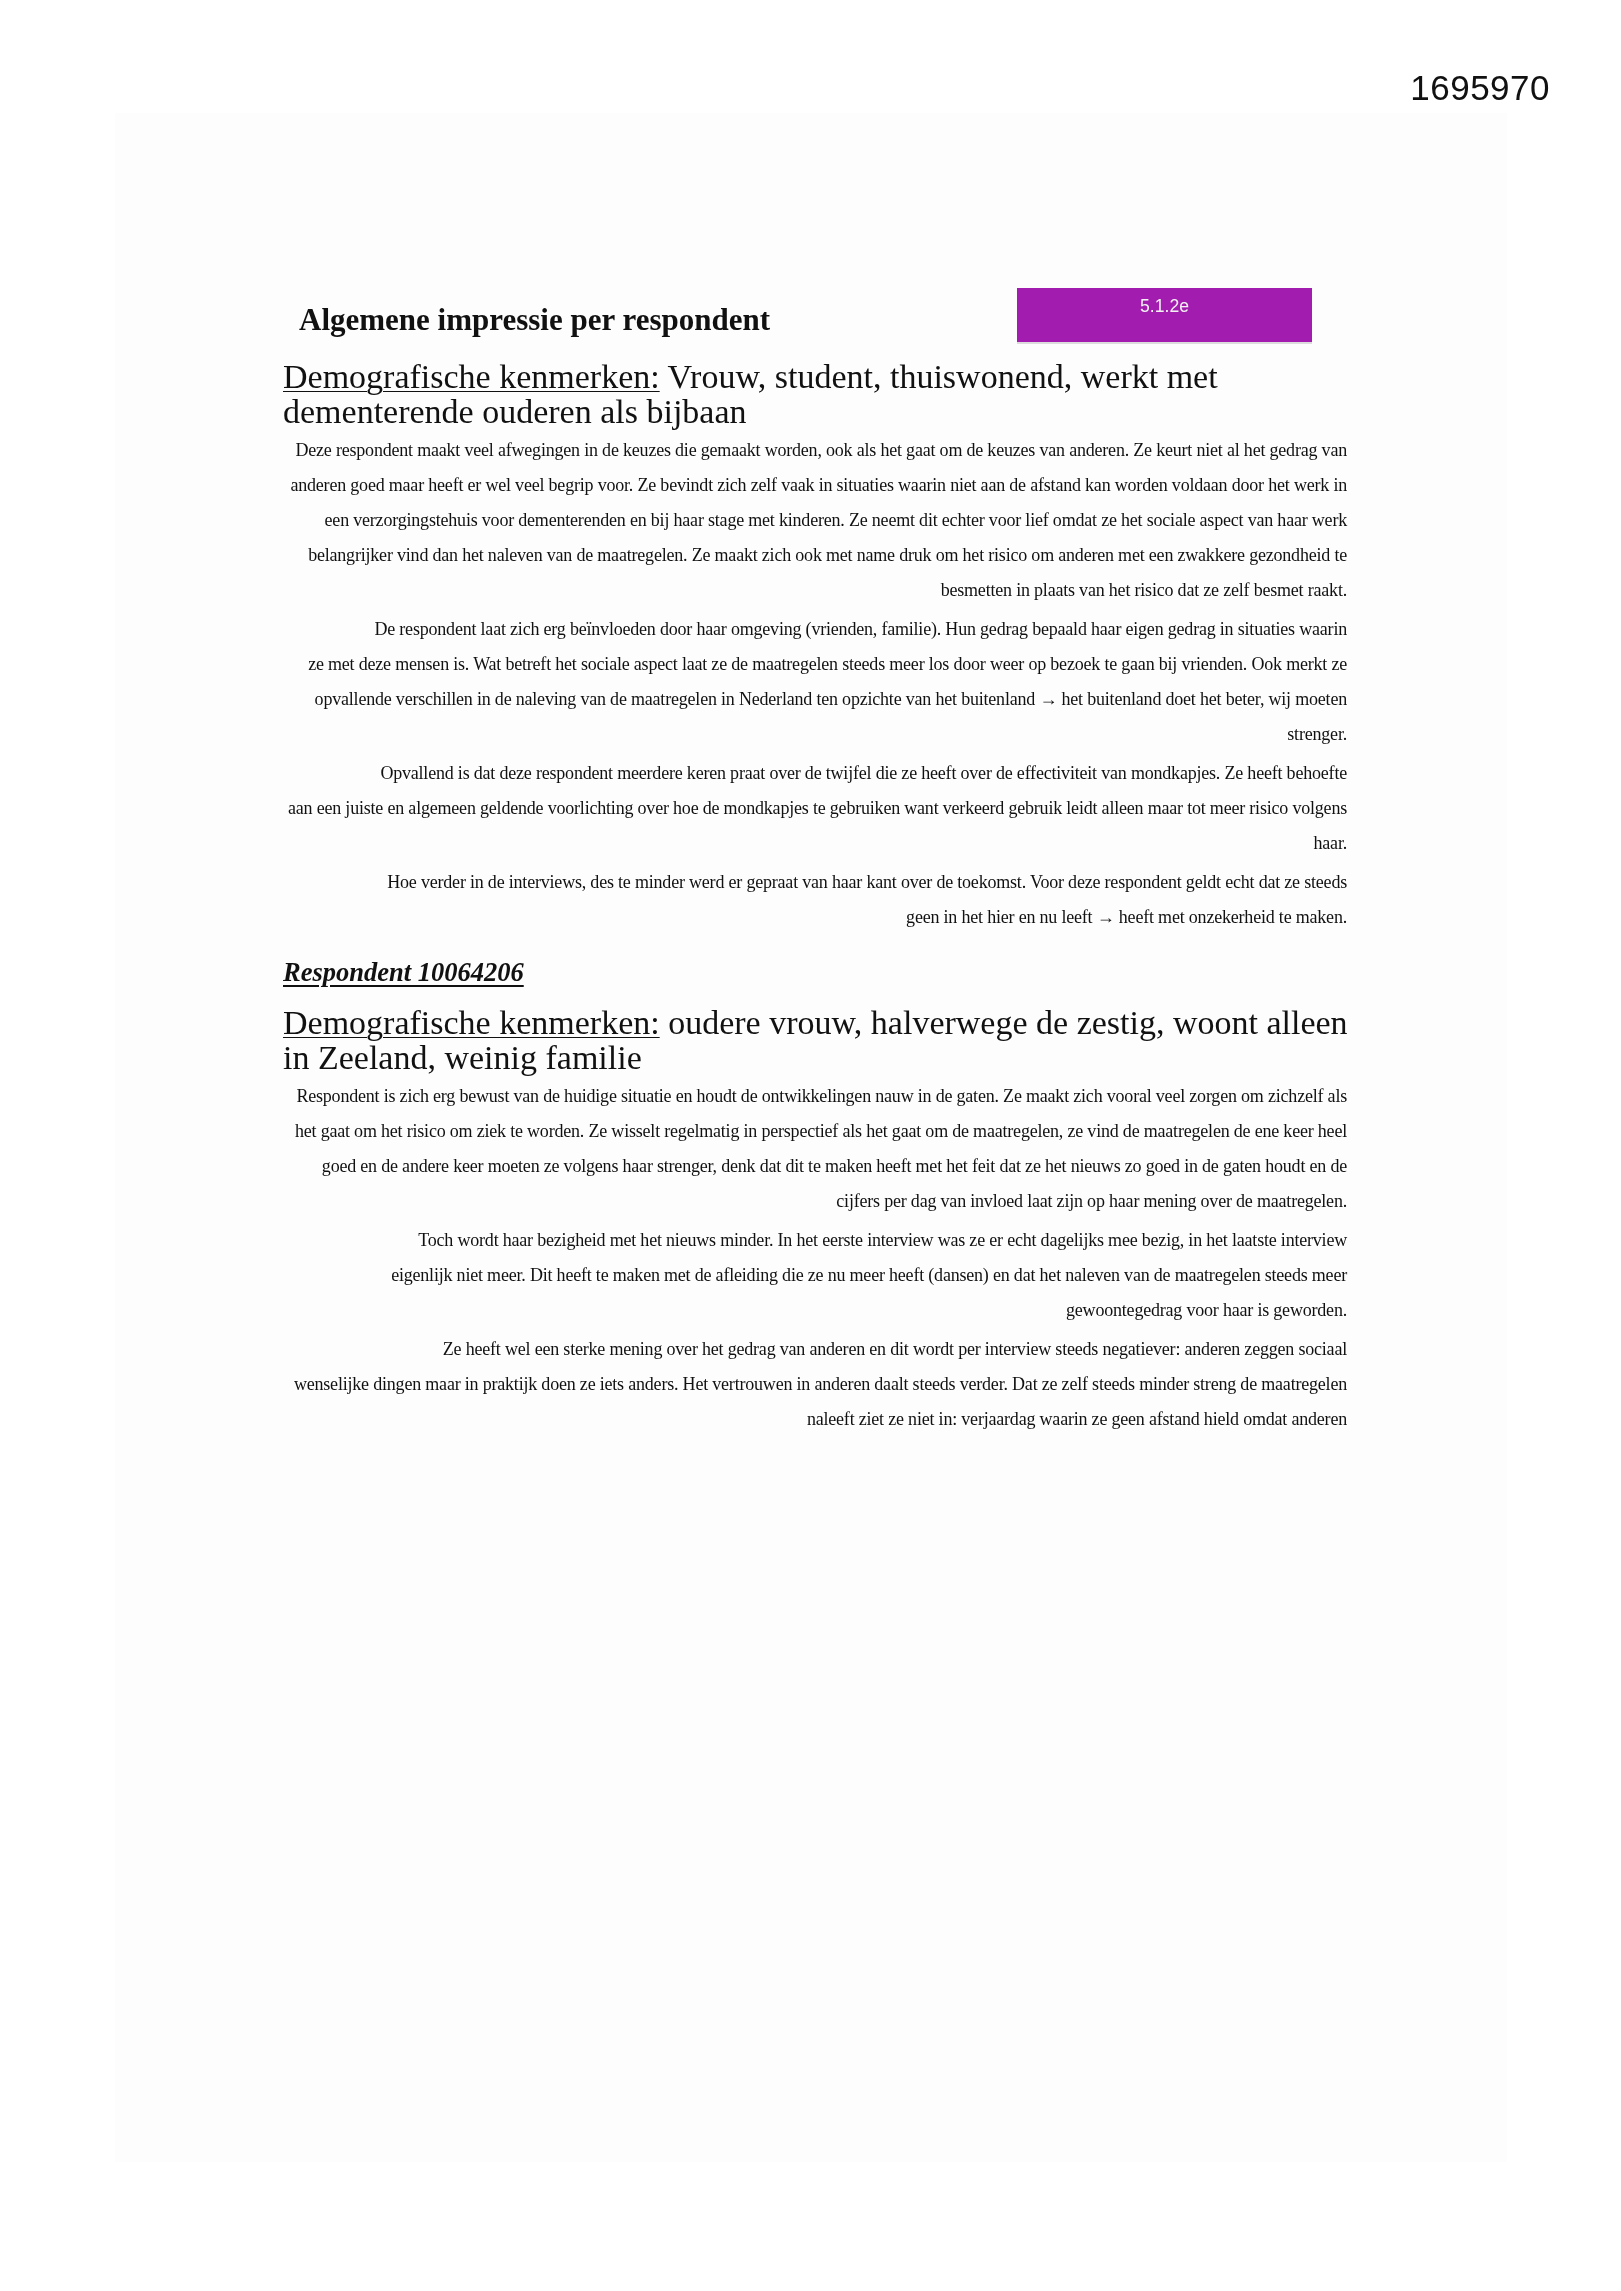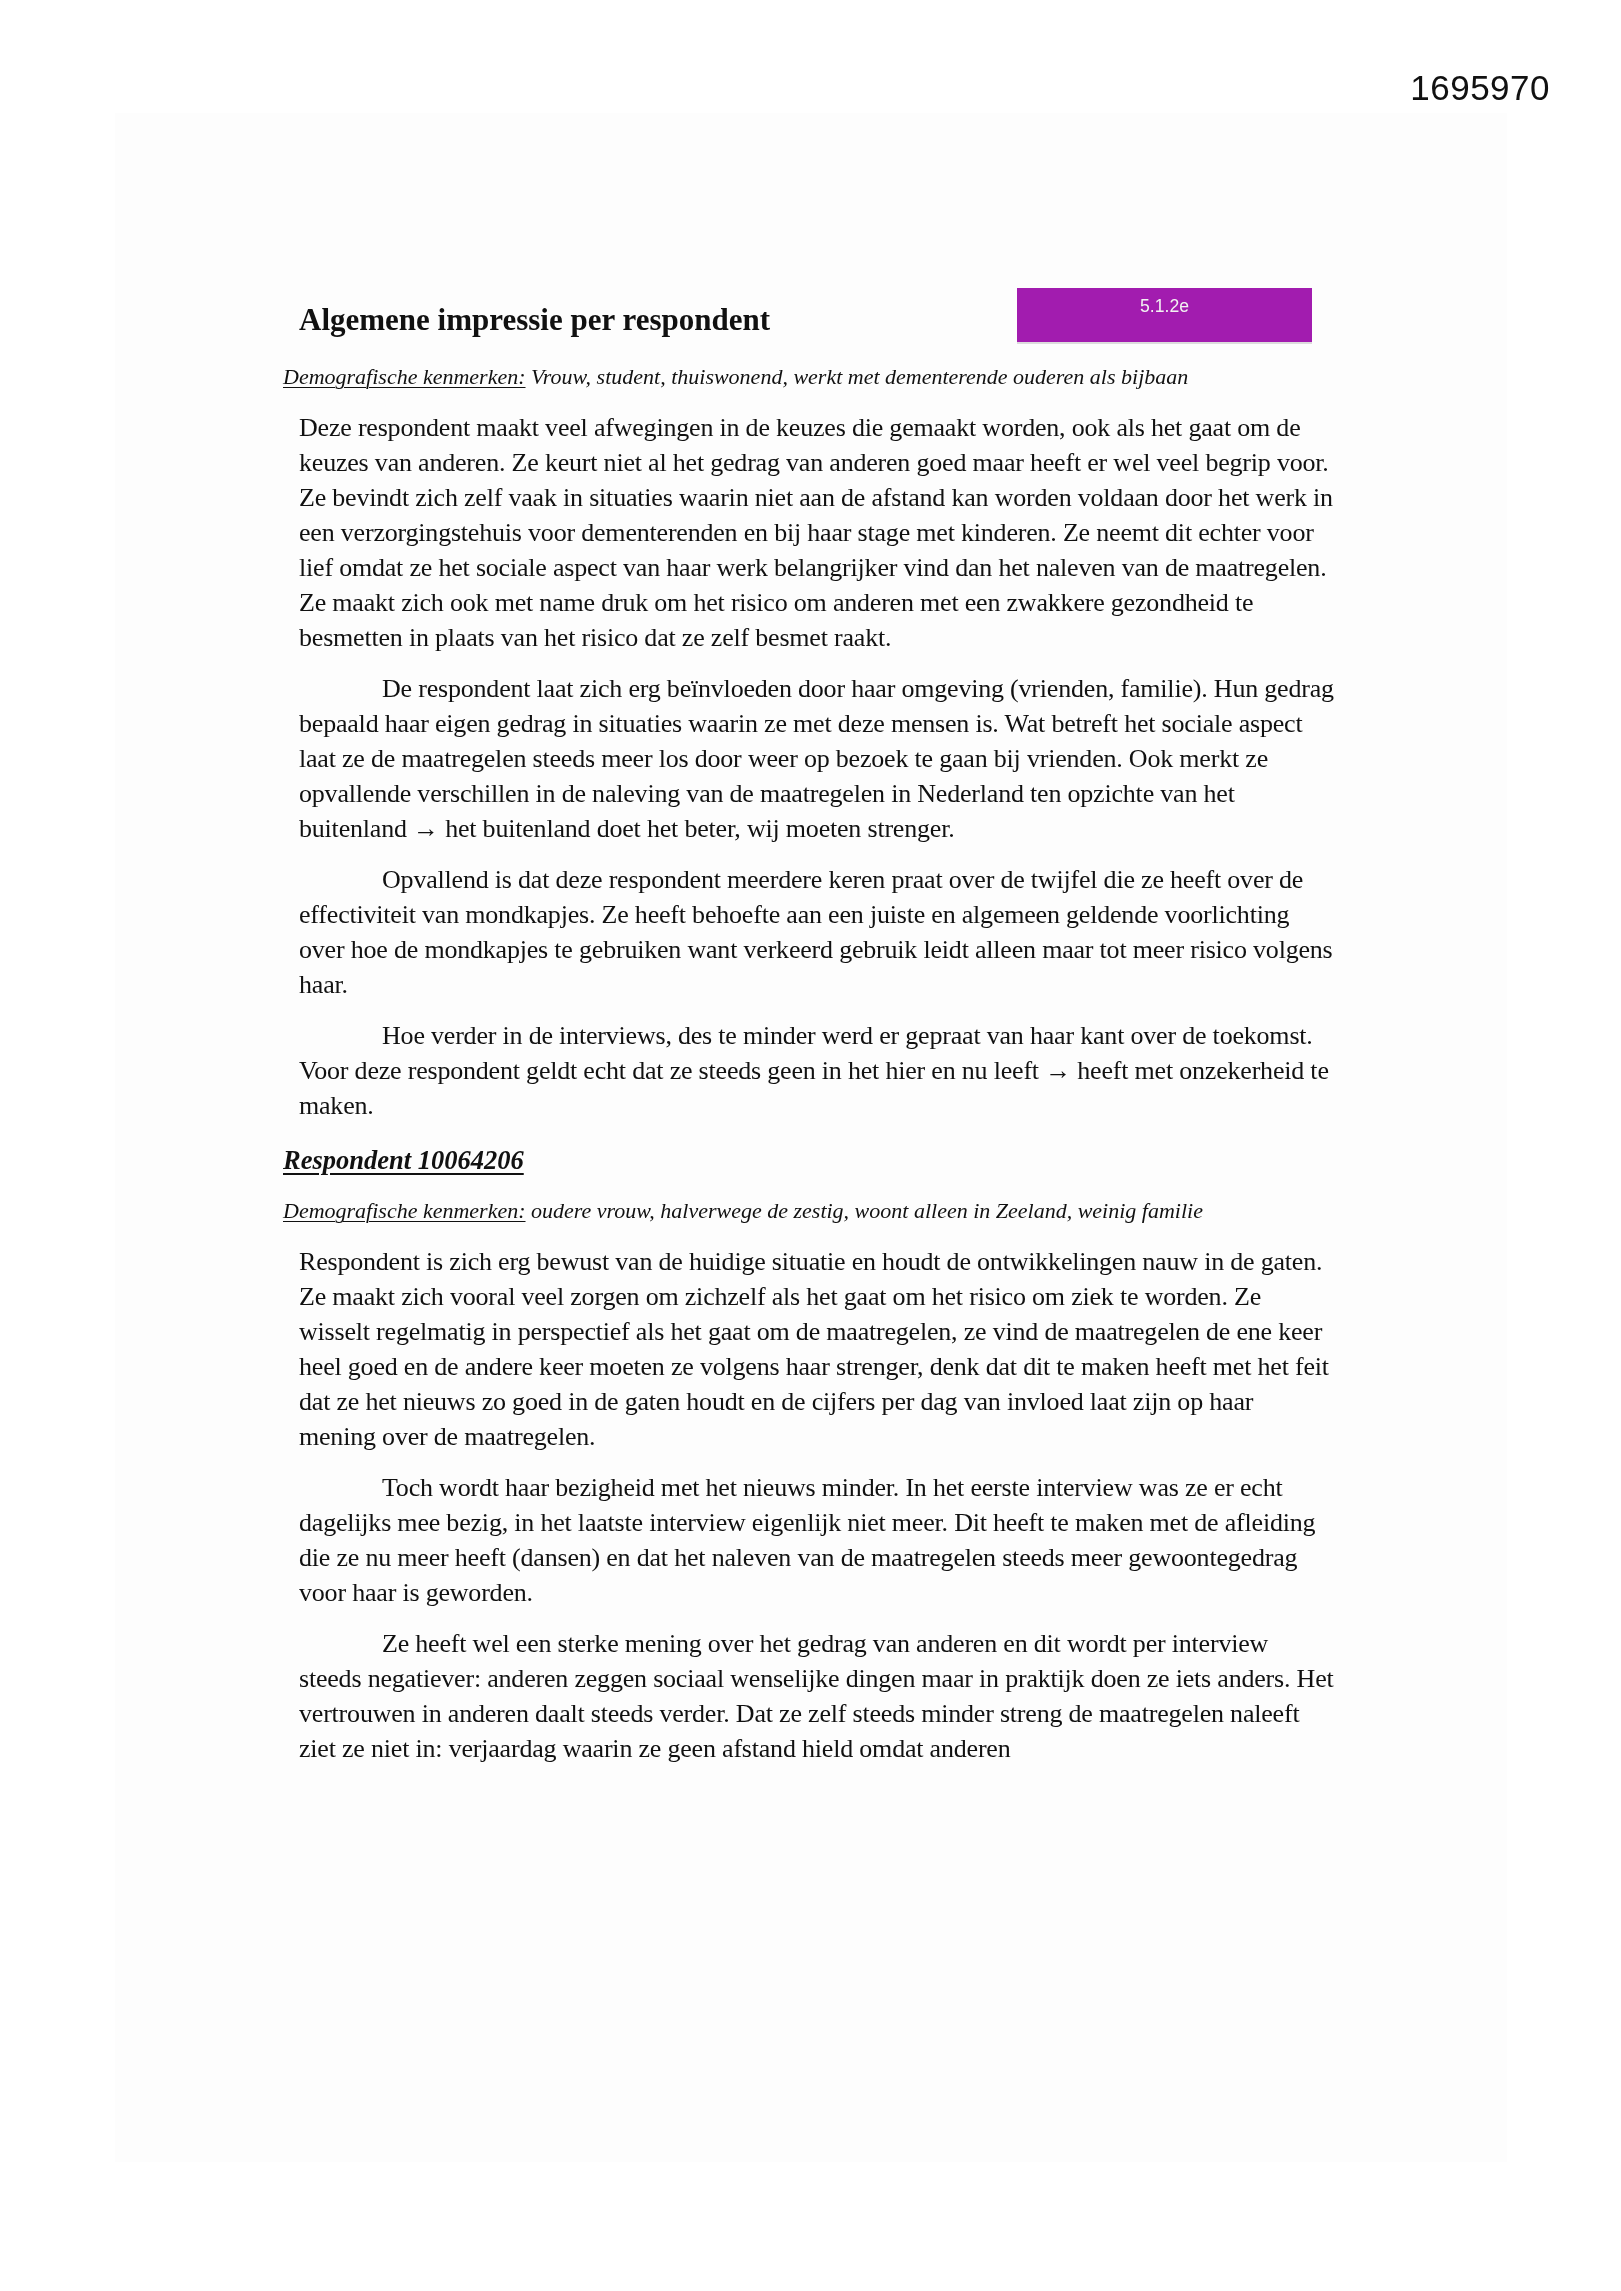--- a/index.html
+++ b/index.html
@@ -55,31 +55,30 @@
     font-size: 26.5px;
     font-weight: bold;
     font-style: italic;
     text-decoration: underline;
     text-decoration-thickness: 2px;
     text-underline-offset: 3.9px;
     margin: 0;
     line-height: 35px;
   }
   .demo {
-    font-size: 22px;
+    font-size: 34px;
     line-height: 35px;
     margin: 0;
-    font-style: italic;
   }
   .demo-label { text-decoration: underline; text-decoration-thickness: 1px; text-underline-offset: 2.9px; }
   p.body {
-    font-size: 26px;
+    font-size: 18px;
     line-height: 35px;
-    margin: 16px;
-    text-align: left;
+    margin: 4px;
+    text-align: right;
     letter-spacing: -0.2px;
   }
   p.indent { text-indent: 83px; }
   .r1-head { margin-top: 9.8px; }
   .r1-demo { margin-top: 15.7px; }
   .r1-p1 { margin-top: 16.7px; }
   .r2-head { margin-top: 20px; }
   .r2-demo { margin-top: 15.7px; }
   .r2-p1 { margin-top: 16.7px; }
 </style>

